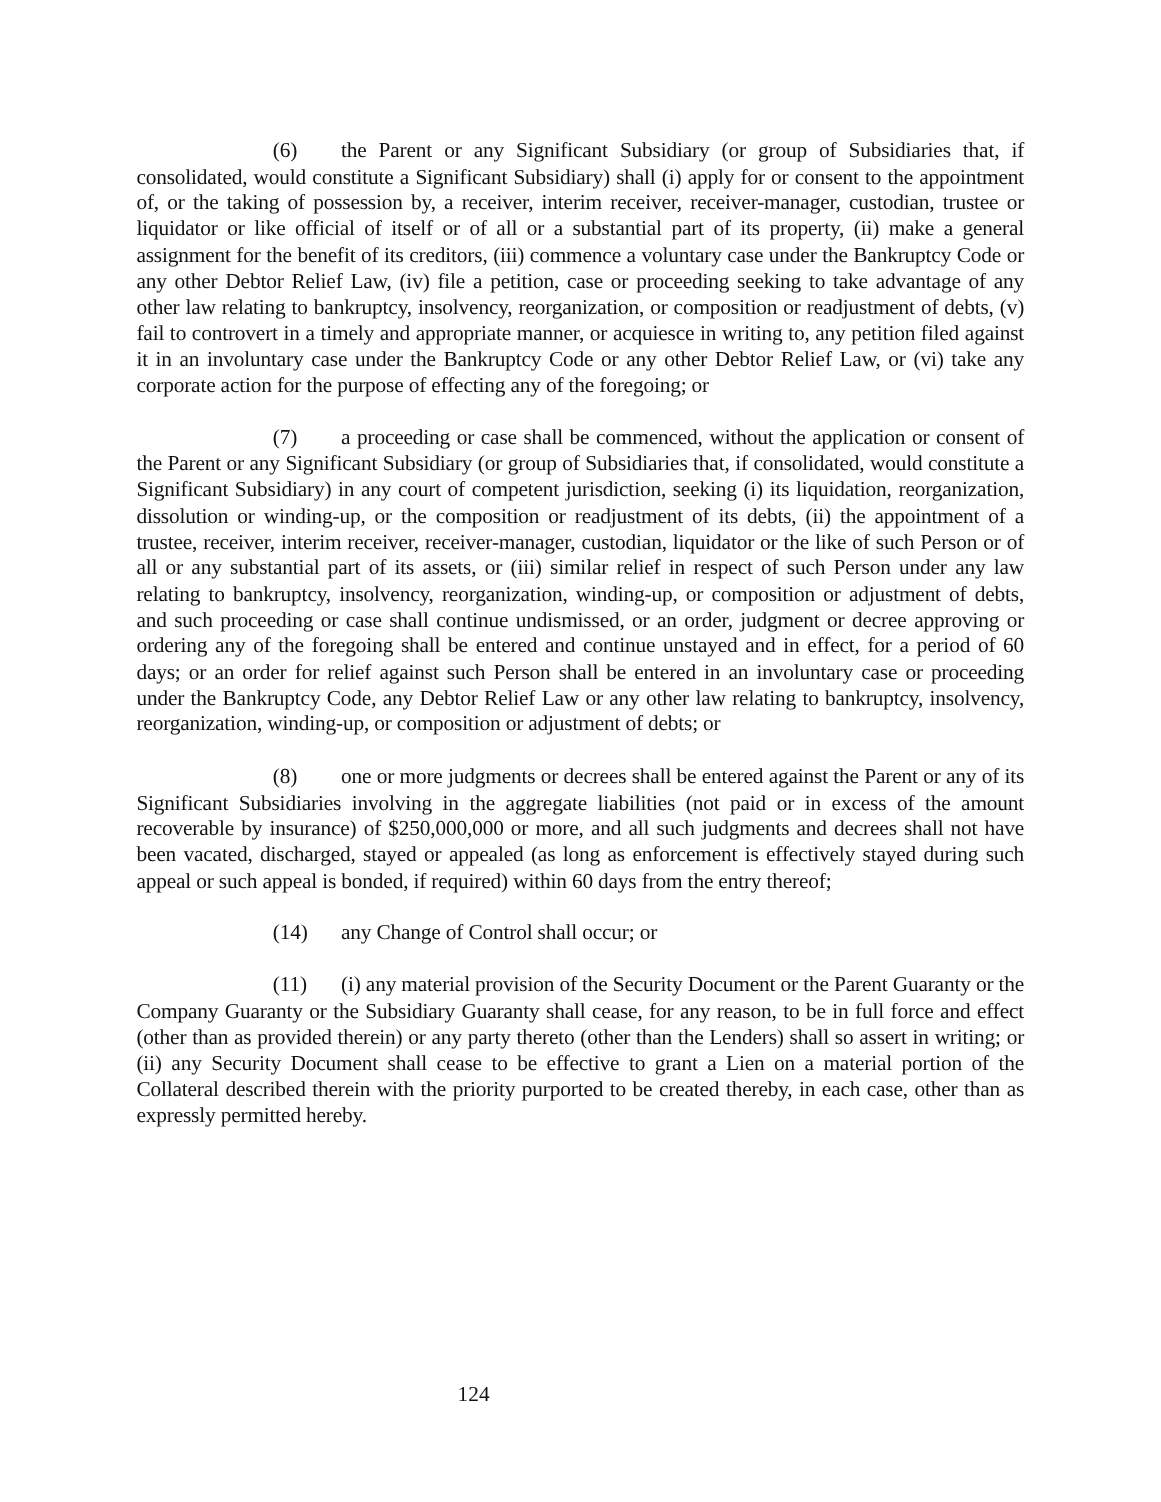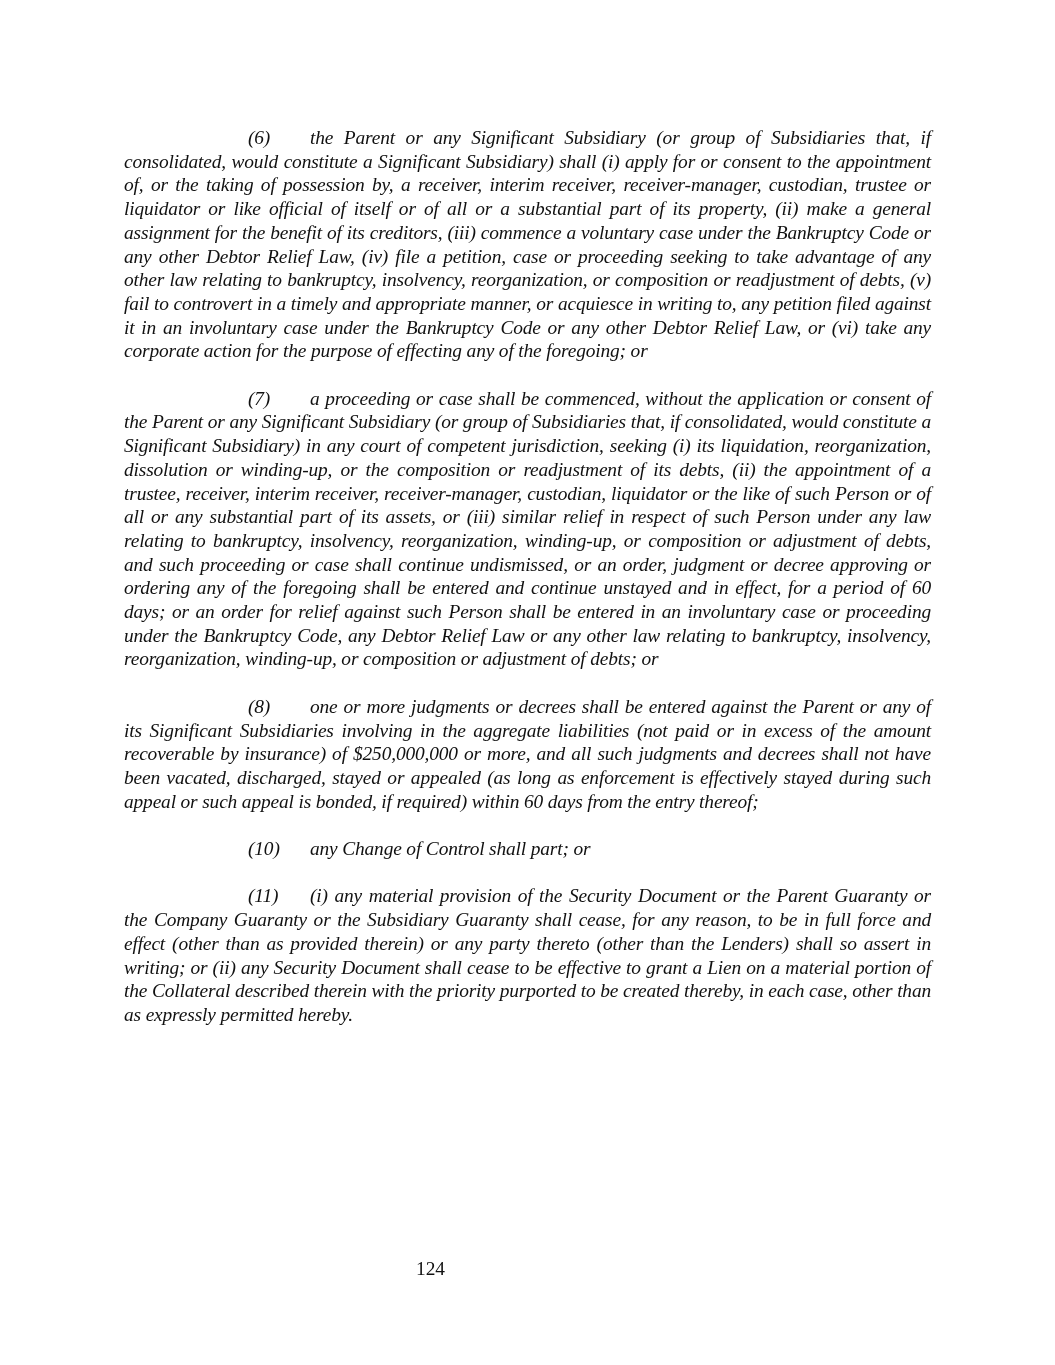--- a/index.html
+++ b/index.html
@@ -15,21 +15,20 @@
     font-family: "Liberation Serif", "DejaVu Serif", serif;
     color: #111111;
   }
   .page {
     position: absolute;
     left: 124px;
     top: 126px;
     width: 807px;
     font-size: 19.4px;
     line-height: 23.7px;
-    font-style: italic;
   }
   .para {
     margin: 0 0 23.7px 0;
     text-align: justify;
     text-indent: 124px;
     letter-spacing: -0.15px;
     word-spacing: 0px;
   }
   .para .num {
     display: inline-block;
@@ -53,18 +52,18 @@
 <body>
 
 <div class="page">
   <p class="para"><span class="num">(6)</span><span>the Parent or any Significant Subsidiary (or group of Subsidiaries that, if consolidated, would constitute a Significant Subsidiary) shall (i) apply for or consent to the appointment of, or the taking of possession by, a receiver, interim receiver, receiver-manager, custodian, trustee or liquidator or like official of itself or of all or a substantial part of its property, (ii) make a general assignment for the benefit of its creditors, (iii) commence a voluntary case under the Bankruptcy Code or any other Debtor Relief Law, (iv) file a petition, case or proceeding seeking to take advantage of any other law relating to bankruptcy, insolvency, reorganization, or composition or readjustment of debts, (v) fail to controvert in a timely and appropriate manner, or acquiesce in writing to, any petition filed against it in an involuntary case under the Bankruptcy Code or any other Debtor Relief Law, or (vi) take any corporate action for the purpose of effecting any of the foregoing; or</span></p>
 
   <p class="para"><span class="num">(7)</span><span>a proceeding or case shall be commenced, without the application or consent of the Parent or any Significant Subsidiary (or group of Subsidiaries that, if consolidated, would constitute a Significant Subsidiary) in any court of competent jurisdiction, seeking (i) its liquidation, reorganization, dissolution or winding-up, or the composition or readjustment of its debts, (ii) the appointment of a trustee, receiver, interim receiver, receiver-manager, custodian, liquidator or the like of such Person or of all or any substantial part of its assets, or (iii) similar relief in respect of such Person under any law relating to bankruptcy, insolvency, reorganization, winding-up, or composition or adjustment of debts, and such proceeding or case shall continue undismissed, or an order, judgment or decree approving or ordering any of the foregoing shall be entered and continue unstayed and in effect, for a period of 60 days; or an order for relief against such Person shall be entered in an involuntary case or proceeding under the Bankruptcy Code, any Debtor Relief Law or any other law relating to bankruptcy, insolvency, reorganization, winding-up, or composition or adjustment of debts; or</span></p>
 
   <p class="para"><span class="num">(8)</span><span>one or more judgments or decrees shall be entered against the Parent or any of its Significant Subsidiaries involving in the aggregate liabilities (not paid or in excess of the amount recoverable by insurance) of $250,000,000 or more, and all such judgments and decrees shall not have been vacated, discharged, stayed or appealed (as long as enforcement is effectively stayed during such appeal or such appeal is bonded, if required) within 60 days from the entry thereof;</span></p>
 
 
-  <p class="para short"><span class="num">(10)</span><span>any Change of Control shall part; or</span></p>
+  <p class="para short"><span class="num">(14)</span><span>any Change of Control shall occur; or</span></p>
 
   <p class="para"><span class="num">(11)</span><span>(i) any material provision of the Security Document or the Parent Guaranty or the Company Guaranty or the Subsidiary Guaranty shall cease, for any reason, to be in full force and effect (other than as provided therein) or any party thereto (other than the Lenders) shall so assert in writing; or (ii) any Security Document shall cease to be effective to grant a Lien on a material portion of the Collateral described therein with the priority purported to be created thereby, in each case, other than as expressly permitted hereby.</span></p>
 </div>
 
 <div class="page-number">124</div>
 
 </body></html>

